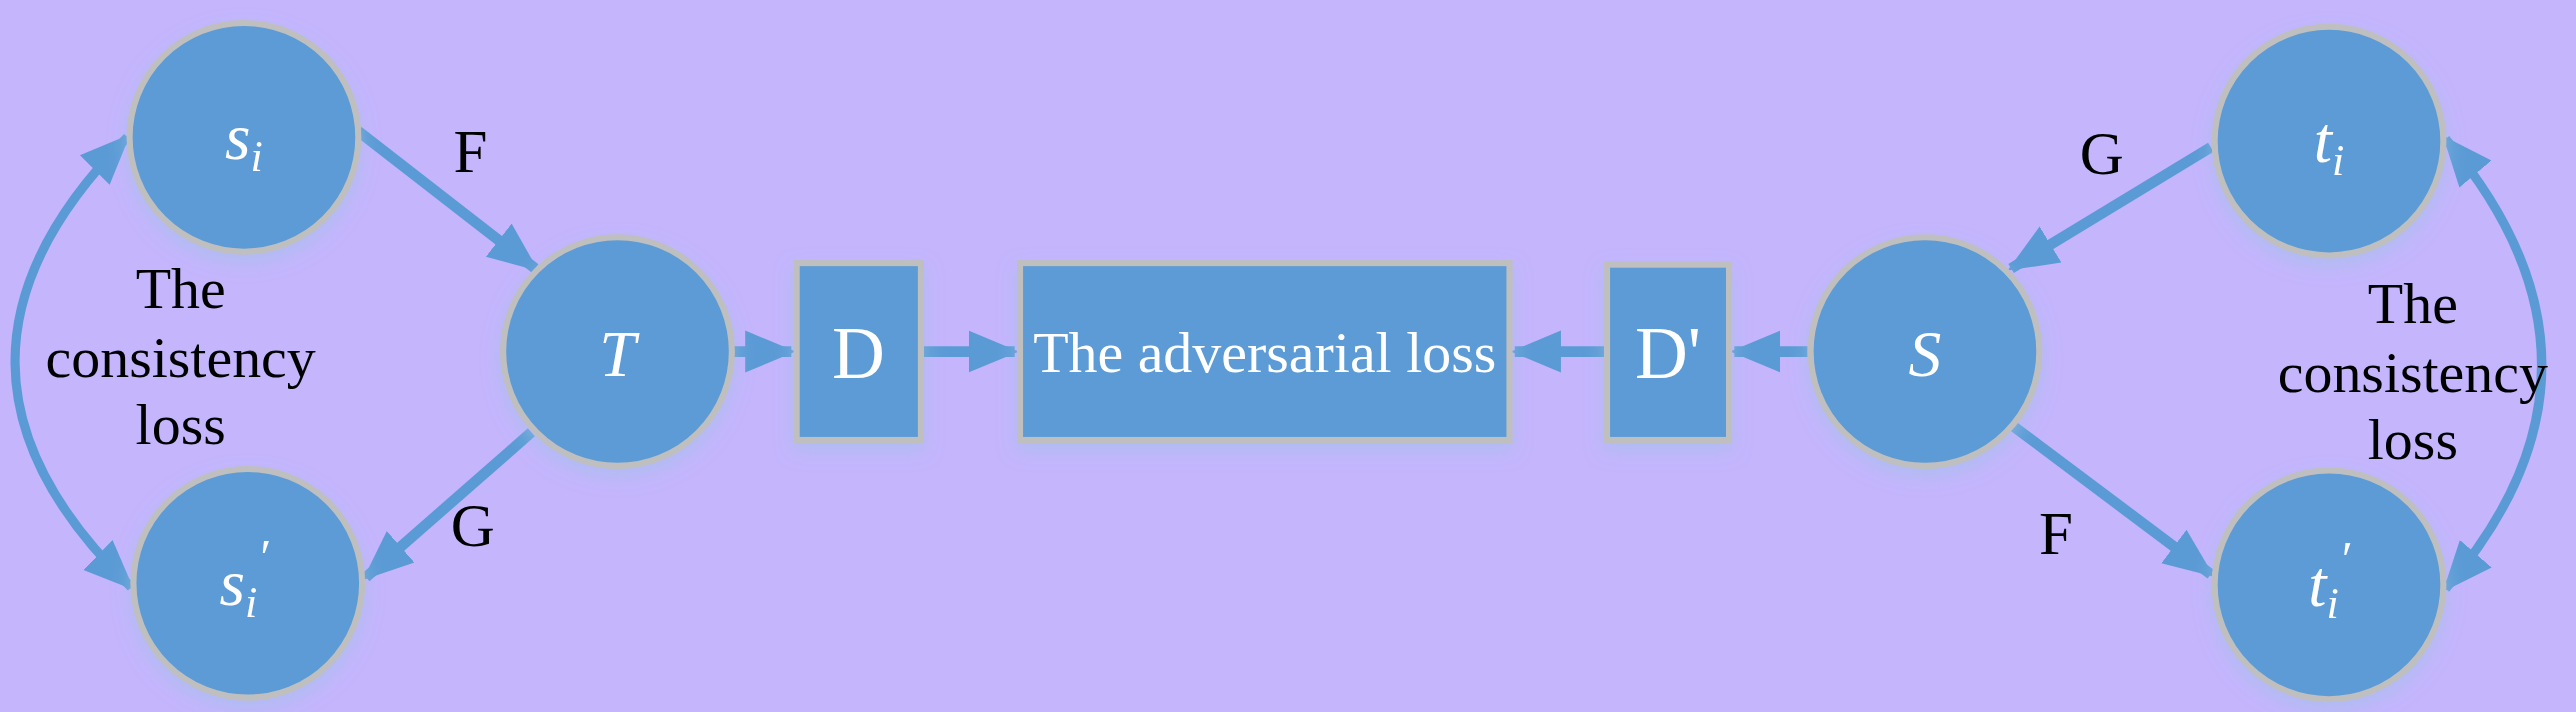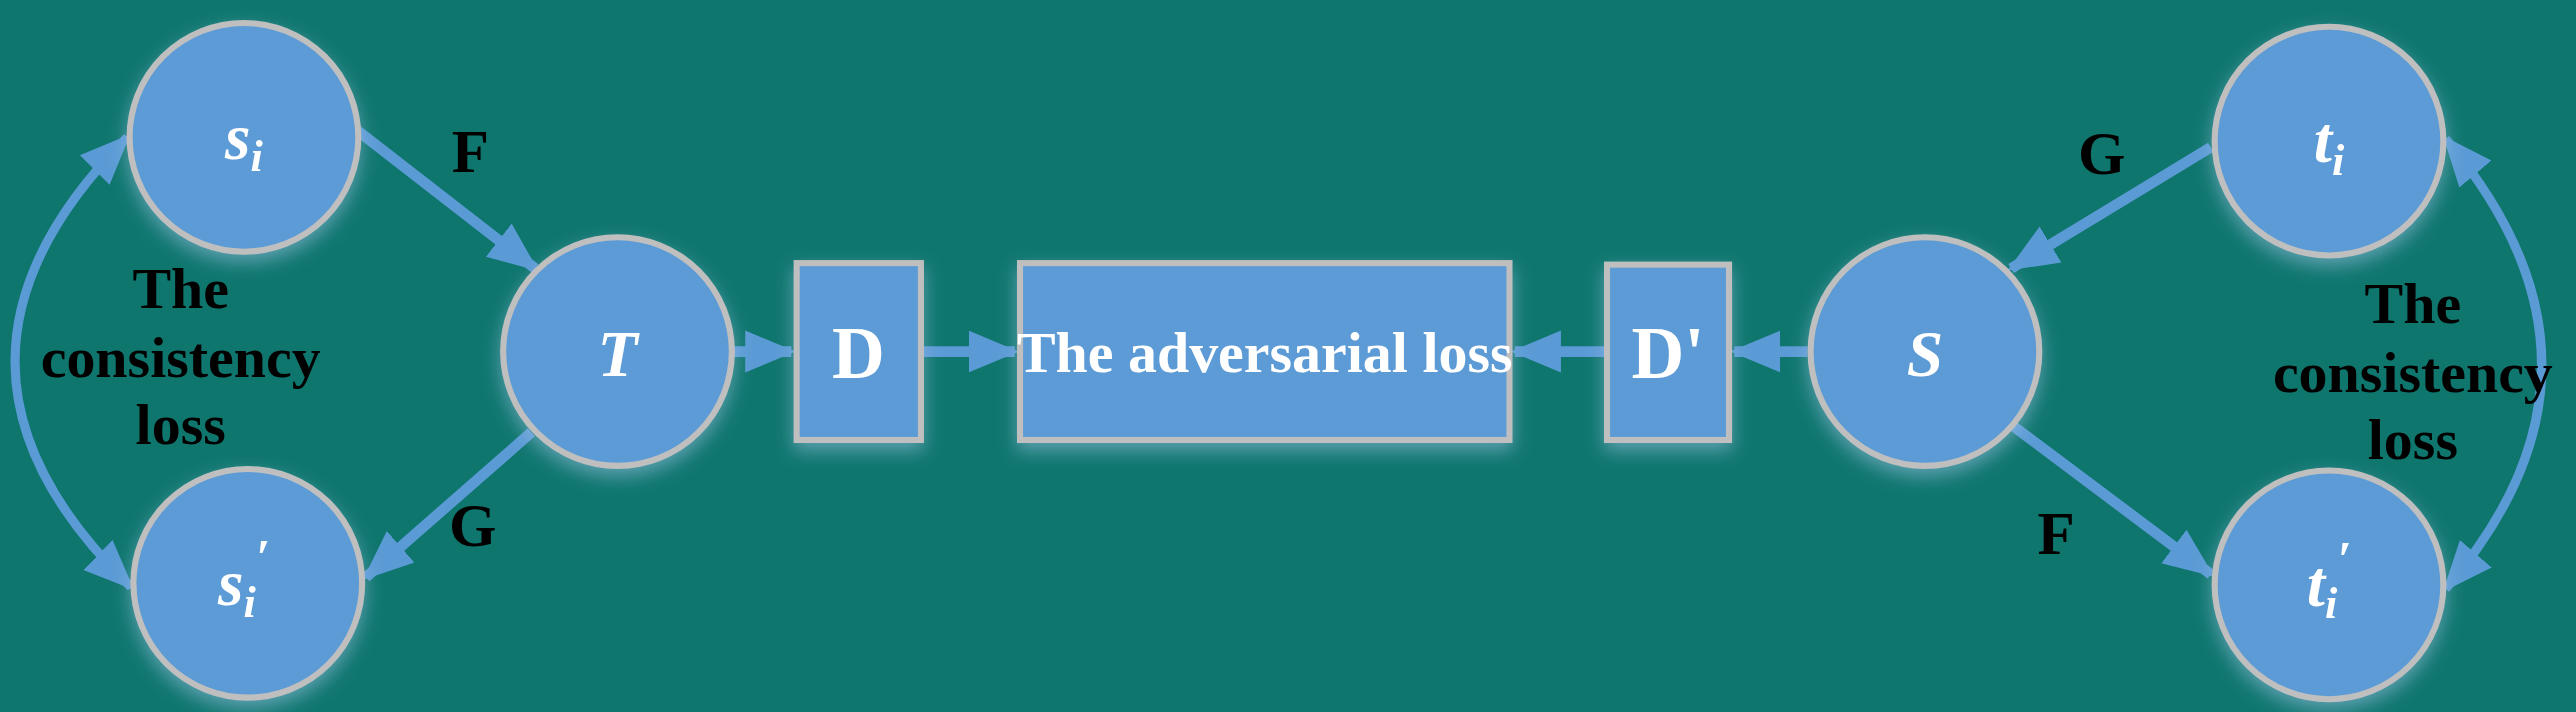--- a/index.html
+++ b/index.html
@@ -1,22 +1,21 @@
 <!DOCTYPE html>
 <html style="font-size:12.2px"><head>
 <meta charset="utf-8">
 <style>
   html,body{margin:0;padding:0;background:#ffffff;}
   .figure-wrap{
     position:relative;
     width:2576px;height:713px;
-    background:#0f766e;
+    background:#c4b5fd;
     overflow:hidden;
     font-family:"Liberation Serif","DejaVu Serif",serif;
-    font-weight:bold;
   }
   svg{display:block;}
   text{font-family:"Liberation Serif","DejaVu Serif",serif;}
   .node-text{fill:#ffffff;font-size:86px;font-style:italic;}
   .node-text .sub{font-size:58px;font-style:italic;}
   .node-text .prime{font-size:66px;}
   .disc-text{fill:#ffffff;font-size:96px;font-style:normal;}
   .box-text{fill:#ffffff;font-size:76px;font-style:normal;}
   .black-label{fill:#000000;font-size:80px;}
   .consistency-text{fill:#000000;font-size:76px;}

